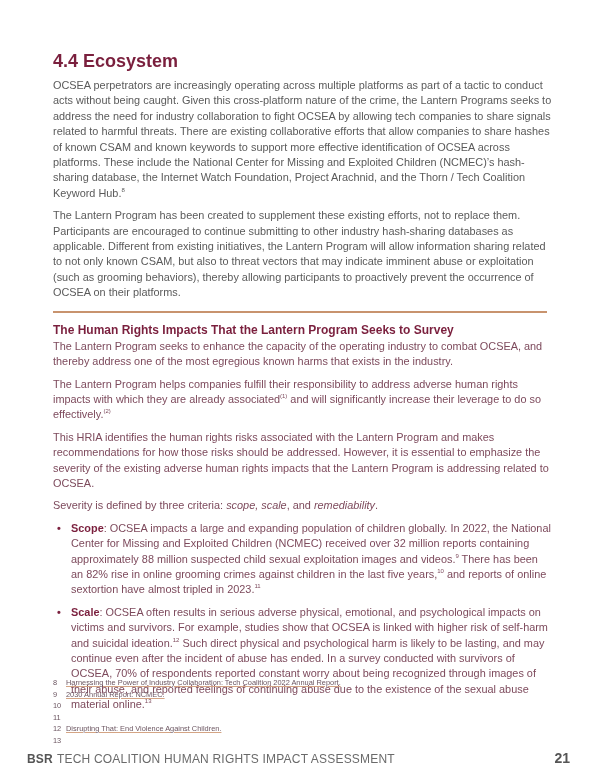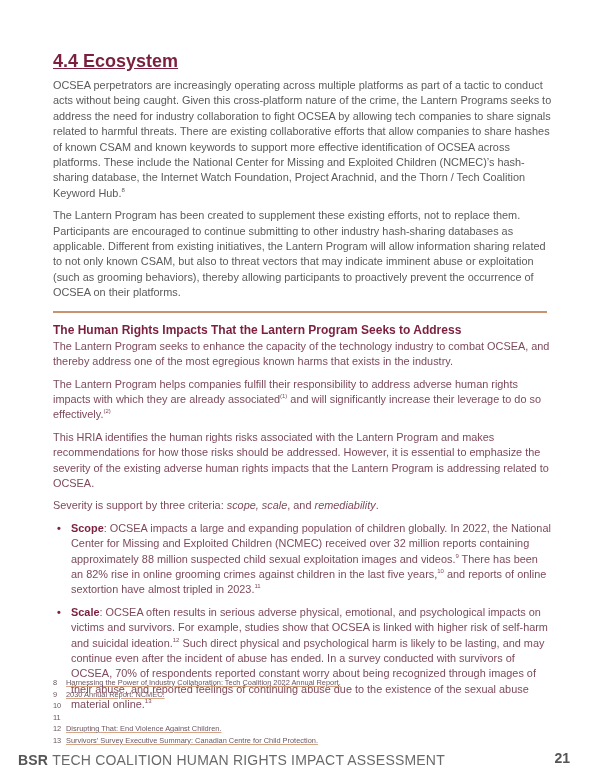--- a/index.html
+++ b/index.html
@@ -1,57 +1,57 @@
 <!DOCTYPE html>
 <html><head>
   <meta charset="utf-8">
   <style>
     html, body { margin: 0; padding: 0; background: #ffffff; }
     body { width: 600px; height: 776px; position: relative; overflow: hidden; font-family: "Liberation Sans", "DejaVu Sans", sans-serif; }
     .page { position: absolute; left: 53px; top: 50px; width: 500px; }
-    h1.section-title { margin: 0 0 6px 0; font-size: 18px; font-weight: bold; color: #7a1f3d; line-height: 22px; text-decoration: underline; }
+    h1.section-title { margin: 0 0 6px 0; font-size: 18px; font-weight: bold; color: #7a1f3d; line-height: 22px; }
     p { margin: 0 0 7px 0; font-size: 10.9px; line-height: 15.4px; }
     .gray { color: #5a5a5a; }
     .mauve { color: #7d4a5c; }
     sup { font-size: 6px; line-height: 0; vertical-align: super; }
     .divider { height: 2px; background: #c8936e; margin: 10px 0 9px 0; width: 494px; }
     h2.sub-title { margin: 0 0 1px 0; font-size: 12px; font-weight: bold; color: #7a1f3d; line-height: 16px; }
     ul.bullets { margin: 0 0 0 0; padding: 0 0 0 18px; list-style: none; }
     ul.bullets li { position: relative; font-size: 10.9px; line-height: 15.4px; color: #7d4a5c; margin-bottom: 7px; }
     ul.bullets li .bullet { position: absolute; left: -14px; top: 0; color: #7a1f3d; font-weight: bold; }
     ul.bullets li b { color: #7a1f3d; text-align: center; }
     .footnotes { position: absolute; left: 53px; top: 677px; width: 500px; }
     .fn { font-size: 7.4px; line-height: 11.5px; color: #6b5560; display: flex; }
     .fn .num { width: 13px; flex: none; }
     .fn .link { text-decoration: underline; text-decoration-color: #d4a484; }
-    .footer { position: absolute; left: 18px; top: 752px; font-size: 14px; color: #6a6a6a; letter-spacing: 0.2px; }
+    .footer { position: absolute; left: 27px; top: 752px; font-size: 12px; color: #6a6a6a; letter-spacing: 0.2px; }
     .footer .brand { font-weight: bold; color: #555; margin-right: 4px; }
     .page-num { position: absolute; right: 30px; top: 750px; font-size: 14px; font-weight: bold; color: #555; }
   </style>
 </head>
 <body>
 
 <div class="page">
   <h1 class="section-title">4.4 Ecosystem</h1>
 
   <p class="gray"><span>OCSEA perpetrators are increasingly operating across multiple platforms as part of a tactic to conduct acts without being caught. Given this cross-platform nature of the crime, the Lantern Programs seeks to address the need for industry collaboration to fight OCSEA by allowing tech companies to share signals related to harmful threats. There are existing collaborative efforts that allow companies to share hashes of known CSAM and known keywords to support more effective identification of OCSEA across platforms. These include the National Center for Missing and Exploited Children (NCMEC)’s hash-sharing database, the Internet Watch Foundation, Project Arachnid, and the Thorn / Tech Coalition Keyword Hub.</span><sup>8</sup></p>
 
   <p class="gray">The Lantern Program has been created to supplement these existing efforts, not to replace them. Participants are encouraged to continue submitting to other industry hash-sharing databases as applicable. Different from existing initiatives, the Lantern Program will allow information sharing related to not only known CSAM, but also to threat vectors that may indicate imminent abuse or exploitation (such as grooming behaviors), thereby allowing participants to proactively prevent the occurrence of OCSEA on their platforms.</p>
 
   <div class="divider"></div>
 
-  <h2 class="sub-title">The Human Rights Impacts That the Lantern Program Seeks to Address</h2>
+  <h2 class="sub-title">The Human Rights Impacts That the Lantern Program Seeks to Survey</h2>
 
-  <p class="mauve">The Lantern Program seeks to enhance the capacity of the technology industry to combat OCSEA, and thereby address one of the most egregious known harms that exists in the industry.</p>
+  <p class="mauve">The Lantern Program seeks to enhance the capacity of the operating industry to combat OCSEA, and thereby address one of the most egregious known harms that exists in the industry.</p>
 
   <p class="mauve"><span>The Lantern Program helps companies fulfill their responsibility to address adverse human rights impacts with which they are already associated</span><sup>(1)</sup><span> and will significantly increase their leverage to do so effectively.</span><sup>(2)</sup></p>
 
   <p class="mauve">This HRIA identifies the human rights risks associated with the Lantern Program and makes recommendations for how those risks should be addressed. However, it is essential to emphasize the severity of the existing adverse human rights impacts that the Lantern Program is addressing related to OCSEA.</p>
 
-  <p class="mauve"><span>Severity is support by three criteria: </span><i>scope, scale</i><span>, and </span><i>remediability</i><span>.</span></p>
+  <p class="mauve"><span>Severity is defined by three criteria: </span><i>scope, scale</i><span>, and </span><i>remediability</i><span>.</span></p>
 
   <ul class="bullets">
     <li>
       <span class="bullet">•</span>
       <b>Scope</b><span>: OCSEA impacts a large and expanding population of children globally. In 2022, the National Center for Missing and Exploited Children (NCMEC) received over 32 million reports containing approximately 88 million suspected child sexual exploitation images and videos.</span><sup>9</sup><span> There has been an 82% rise in online grooming crimes against children in the last five years,</span><sup>10</sup><span> and reports of online sextortion have almost tripled in 2023.</span><sup>11</sup>
     </li>
     <li>
       <span class="bullet">•</span>
       <b>Scale</b><span>: OCSEA often results in serious adverse physical, emotional, and psychological impacts on victims and survivors. For example, studies show that OCSEA is linked with higher risk of self-harm and suicidal ideation.</span><sup>12</sup><span> Such direct physical and psychological harm is likely to be lasting, and may continue even after the incident of abuse has ended. In a survey conducted with survivors of OCSEA, 70% of respondents reported constant worry about being recognized through images of their abuse, and reported feelings of continuing abuse due to the existence of the sexual abuse material online.</span><sup>13</sup>
     </li>
@@ -72,20 +72,19 @@
     </div>
   <div class="fn">
       <span class="num">11</span>
     </div>
   <div class="fn">
       <span class="num">12</span>
       <span class="link">Disrupting That: End Violence Against Children.</span>
     </div>
   <div class="fn">
       <span class="num">13</span>
-      <span class="link">Survivors’ Survey Executive Summary: Canadian Centre for Child Protection.</span>
     </div>
 </div>
 
 <div class="footer">
   <span class="brand">BSR</span><span>TECH COALITION HUMAN RIGHTS IMPACT ASSESSMENT</span>
 </div>
 <div class="page-num">21</div>
 
 </body></html>

